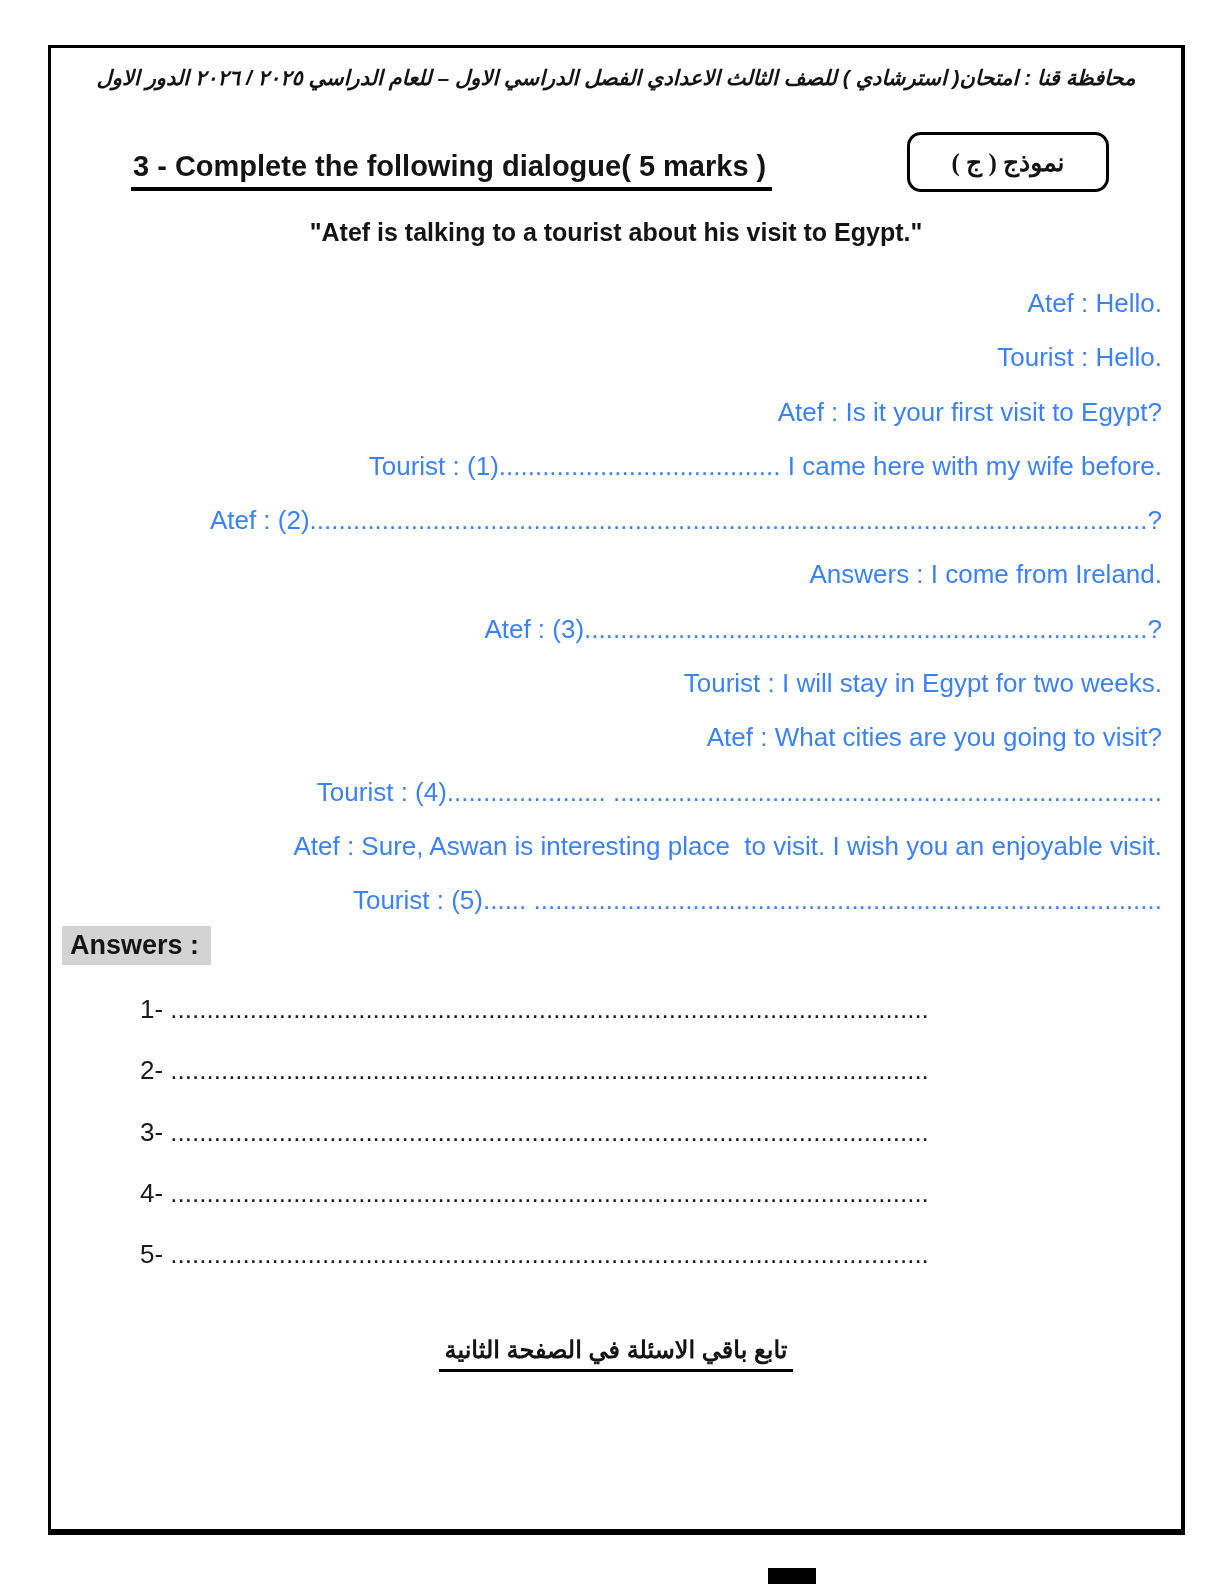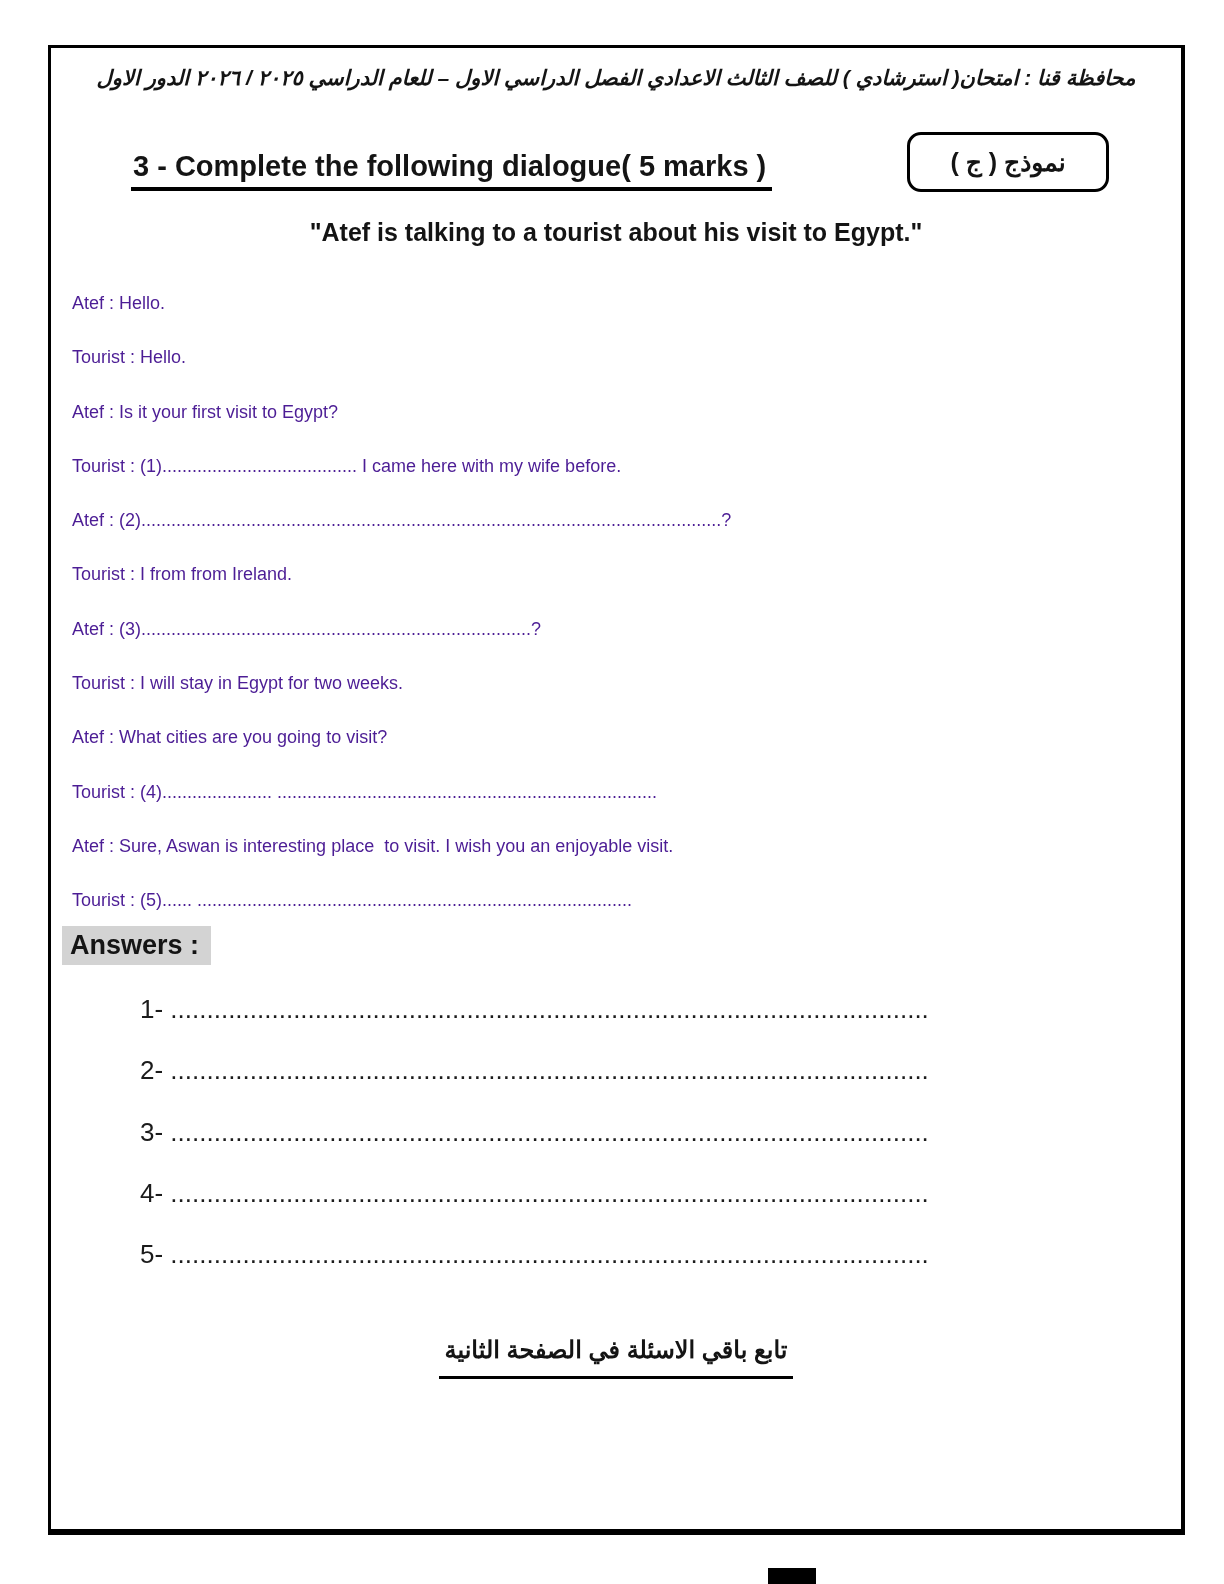--- a/index.html
+++ b/index.html
@@ -76,20 +76,21 @@
     box-sizing: border-box;
     border: 3px solid #000;
     border-radius: 14px;
     display: flex;
     align-items: center;
     justify-content: center;
     direction: rtl;
     font-size: 25px;
     font-weight: bold;
     background: #ffffff;
+    font-family: Liberation Serif, serif;
   }
   .scene-line {
     position: absolute;
     top: 170px;
     left: 0;
     width: 100%;
     text-align: center;
     font-size: 25px;
     font-weight: bold;
     white-space: pre;
@@ -97,24 +98,25 @@
   .dialogue {
     position: absolute;
     left: 21px;
     top: 228px;
     width: 1090px;
   }
   .dialogue p {
     margin: 0;
     height: 54.3px;
     line-height: 54.3px;
-    font-size: 18px;
+    font-size: 26px;
     white-space: pre;
     overflow: hidden;
-    color: #4c1d95;
+    color: #3b82f6;
+    text-align: right;
   }
   .answers-label {
     position: absolute;
     left: 11px;
     top: 878px;
     font-size: 27px;
     font-weight: bold;
     background: #d3d3d3;
     padding: 4px 12px 4px 8px;
     white-space: pre;
@@ -140,21 +142,21 @@
     left: 0;
     width: 100%;
     text-align: center;
     direction: rtl;
     font-size: 24px;
     font-weight: bold;
   }
   .footer-note span {
     display: inline-block;
     border-bottom: 3px solid #000;
-    padding: 0 6px 12px 6px;
+    padding: 0 6px 5px 6px;
   }
   .bottom-mark {
     position: absolute;
     left: 768px;
     top: 1568px;
     width: 48px;
     height: 16px;
     background: #000;
   }
 </style>
@@ -173,21 +175,21 @@
   <div class="model-badge">نموذج ( ج )</div>
 
   <div class="scene-line">"Atef is talking to a tourist about his visit to Egypt."</div>
 
   <div class="dialogue">
     <p>Atef : Hello.</p>
     <p>Tourist : Hello.</p>
     <p>Atef : Is it your first visit to Egypt?</p>
     <p>Tourist : (1)....................................... I came here with my wife before.</p>
     <p>Atef : (2)....................................................................................................................?</p>
-    <p>Tourist : I from from Ireland.</p>
+    <p>Answers : I come from Ireland.</p>
     <p>Atef : (3)..............................................................................?</p>
     <p>Tourist : I will stay in Egypt for two weeks.</p>
     <p>Atef : What cities are you going to visit?</p>
     <p>Tourist : (4)...................... ............................................................................</p>
     <p>Atef : Sure, Aswan is interesting place  to visit. I wish you an enjoyable visit.</p>
     <p>Tourist : (5)...... .......................................................................................</p>
   </div>
 
   <div class="answers-label">Answers :</div>
 

